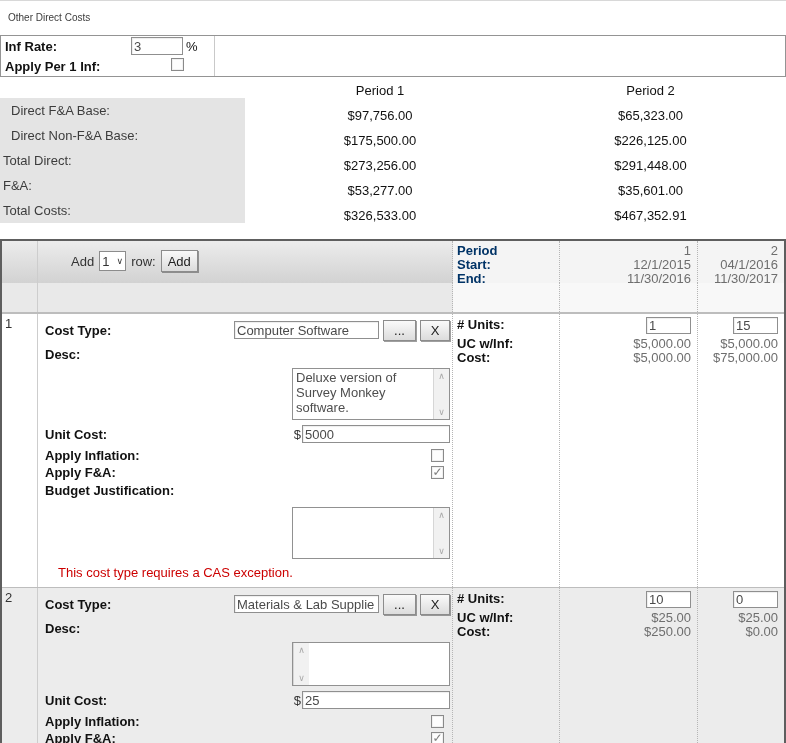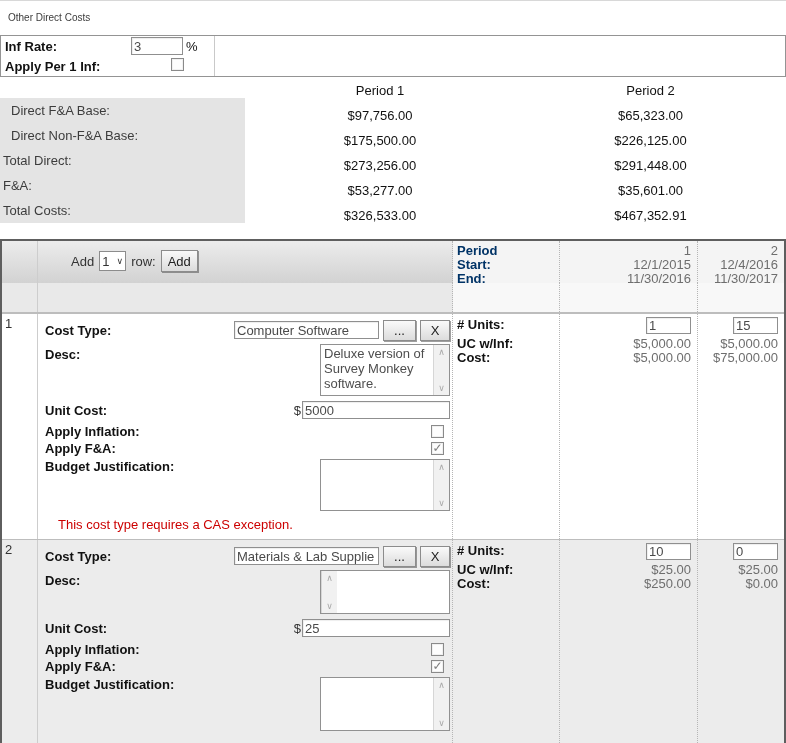--- a/index.html
+++ b/index.html
@@ -22,21 +22,21 @@
   
   .txt { border: 1px solid #8f8f8f; height: 18px; padding: 0 2px; font-family: "Liberation Sans", sans-serif;
          font-size: 13px; color: #4a4a4a; background: #fff; box-shadow: inset 1px 1px 1px rgba(0,0,0,0.07); }
   .btn { font-family: "Liberation Sans", sans-serif; font-size: 13px; color: #222;
          background: linear-gradient(#fafafa, #dcdcdc); border: 1px solid #8c8c8c;
          box-shadow: 1px 1px 0 rgba(80,80,80,.55); height: 22px; min-width: 30px; padding: 0 6px; cursor: pointer; }
   .btn.small { height: 21px; }
   .checkbox { display: inline-block; width: 13px; height: 13px; border: 1px solid #8a8a8a; background: #fdfdfd;
               box-shadow: inset 0 0 0 1px #f0f0f0; font-size: 12px; line-height: 11px; text-align: center; color: #7d7d7d; }
   .checkbox.checked { color: #7d7d7d; }
-  .fakearea { background: #fff; border: 1px solid #919191; display: flex; width: 130px; }
+  .fakearea { background: #fff; border: 1px solid #919191; display: flex; width: 158px; margin-top: 24px; }
   .ta-text { flex: 1; padding: 1px 3px; color: #4e4e4e; line-height: 15px; overflow: hidden; }
   .ta-scroll { width: 16px; background: #f1f1f1; border-left: 1px solid #d6d6d6; display: flex; flex-direction: column;
                justify-content: space-between; align-items: center; color: #a9a9a9; font-size: 9px; padding: 2px 0; }
   .select { display: inline-flex; align-items: center; justify-content: space-between; border: 1px solid #8c8c8c;
             background: #fff; width: 27px; height: 20px; padding: 0 2px; }
   .sel-arrow { font-size: 9px; color: #333; }
 
   
   .sum-table { margin-top: 0; }
   .sum-header { display: flex; height: 20px; align-items: flex-end; margin-top: 1px; }
@@ -169,21 +169,21 @@
         <div class="hline navy">Start:</div>
         <div class="hline navy">End:</div>
       </div>
       <div class="c-p1">
         <div class="hline gv">1</div>
         <div class="hline gv">12/1/2015</div>
         <div class="hline gv">11/30/2016</div>
       </div>
       <div class="c-p2">
         <div class="hline gv">2</div>
-        <div class="hline gv">12/4/2016</div>
+        <div class="hline gv">04/1/2016</div>
         <div class="hline gv">11/30/2017</div>
       </div>
     </div>
 
     <div class="dt-spacer">
       <div class="c-num"></div>
       <div class="c-main"></div>
       <div class="c-lbl"></div>
       <div class="c-p1"></div>
       <div class="c-p2"></div>

